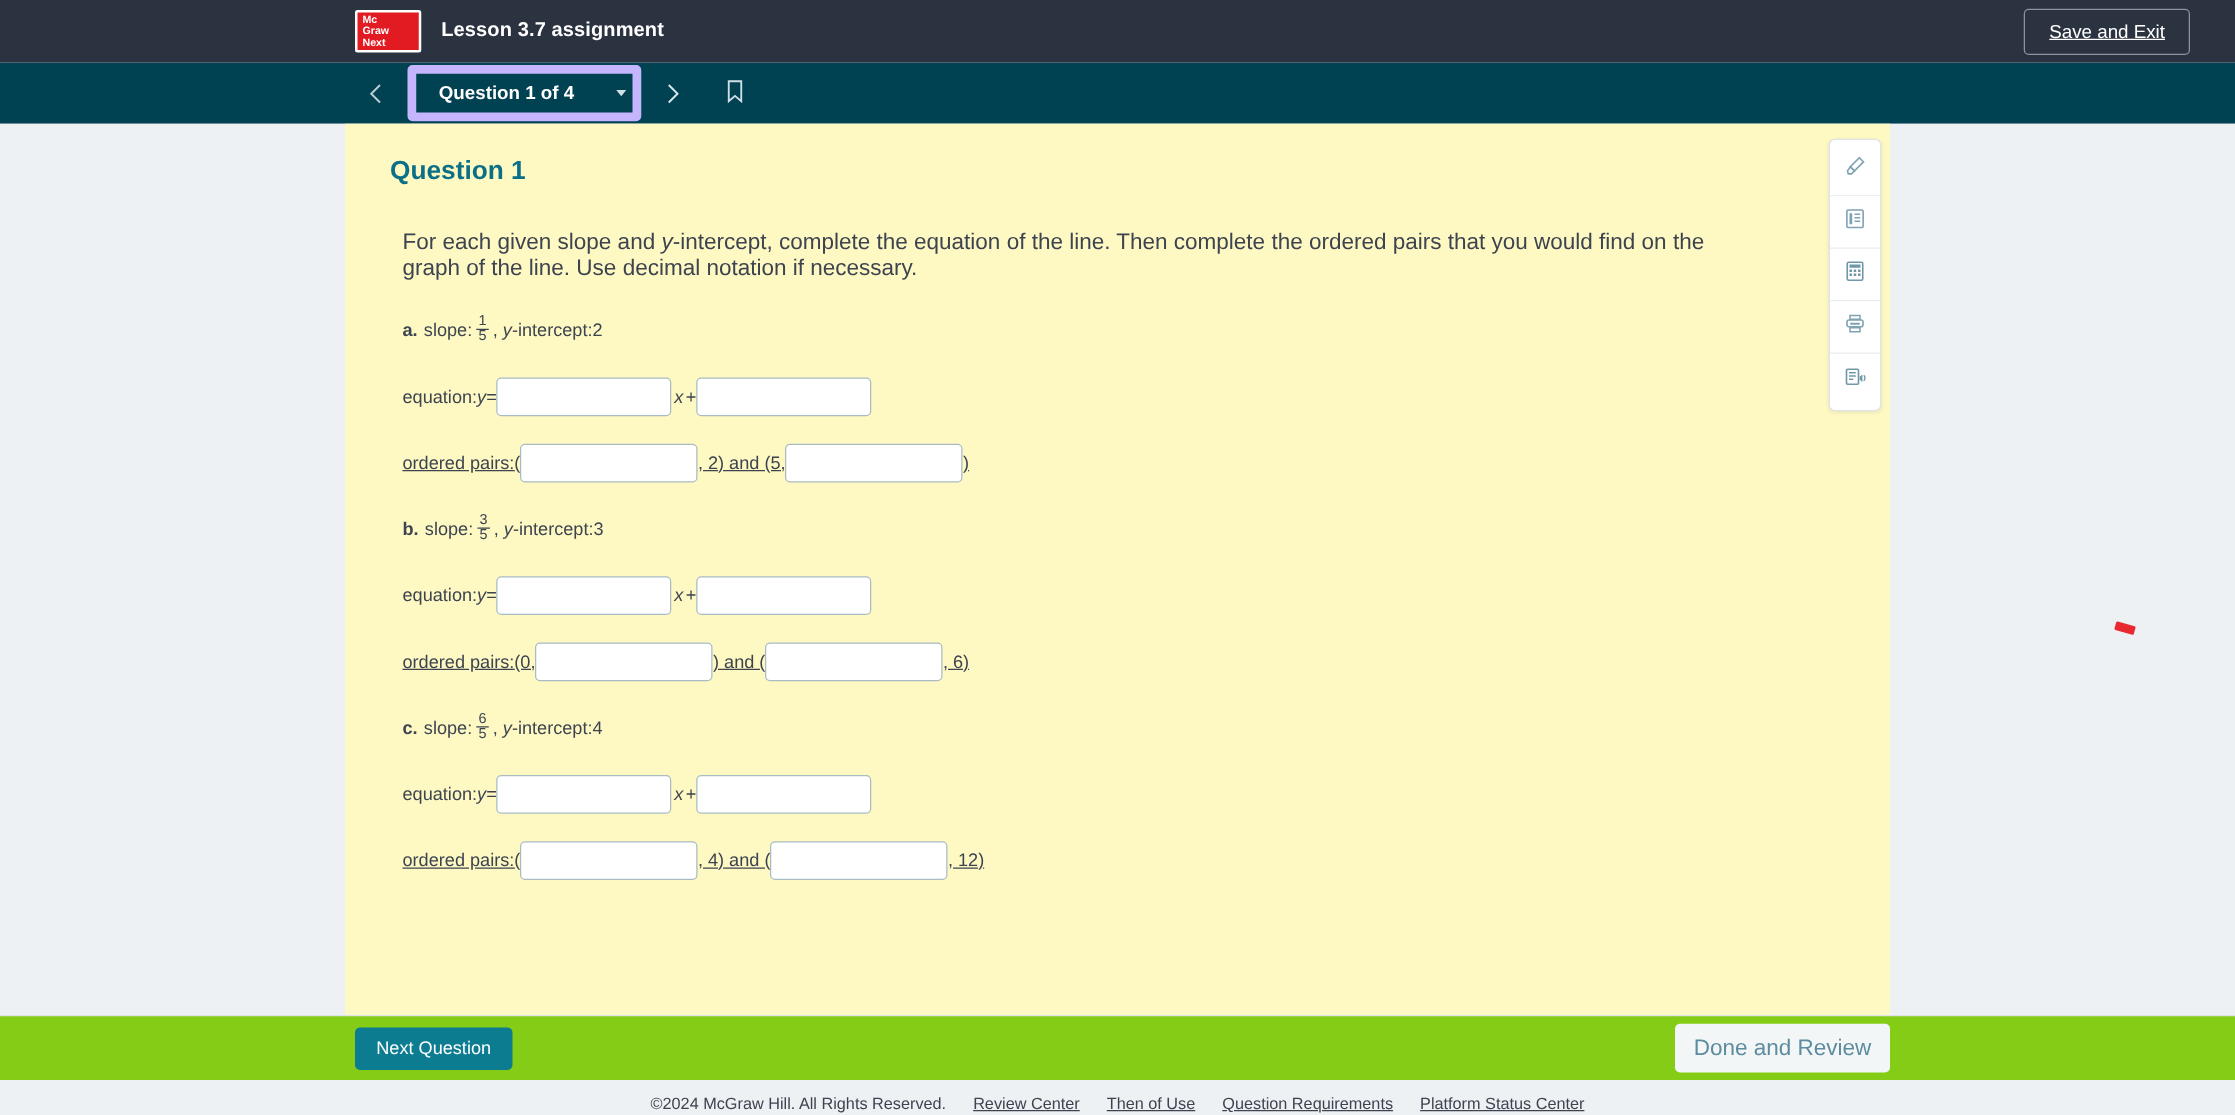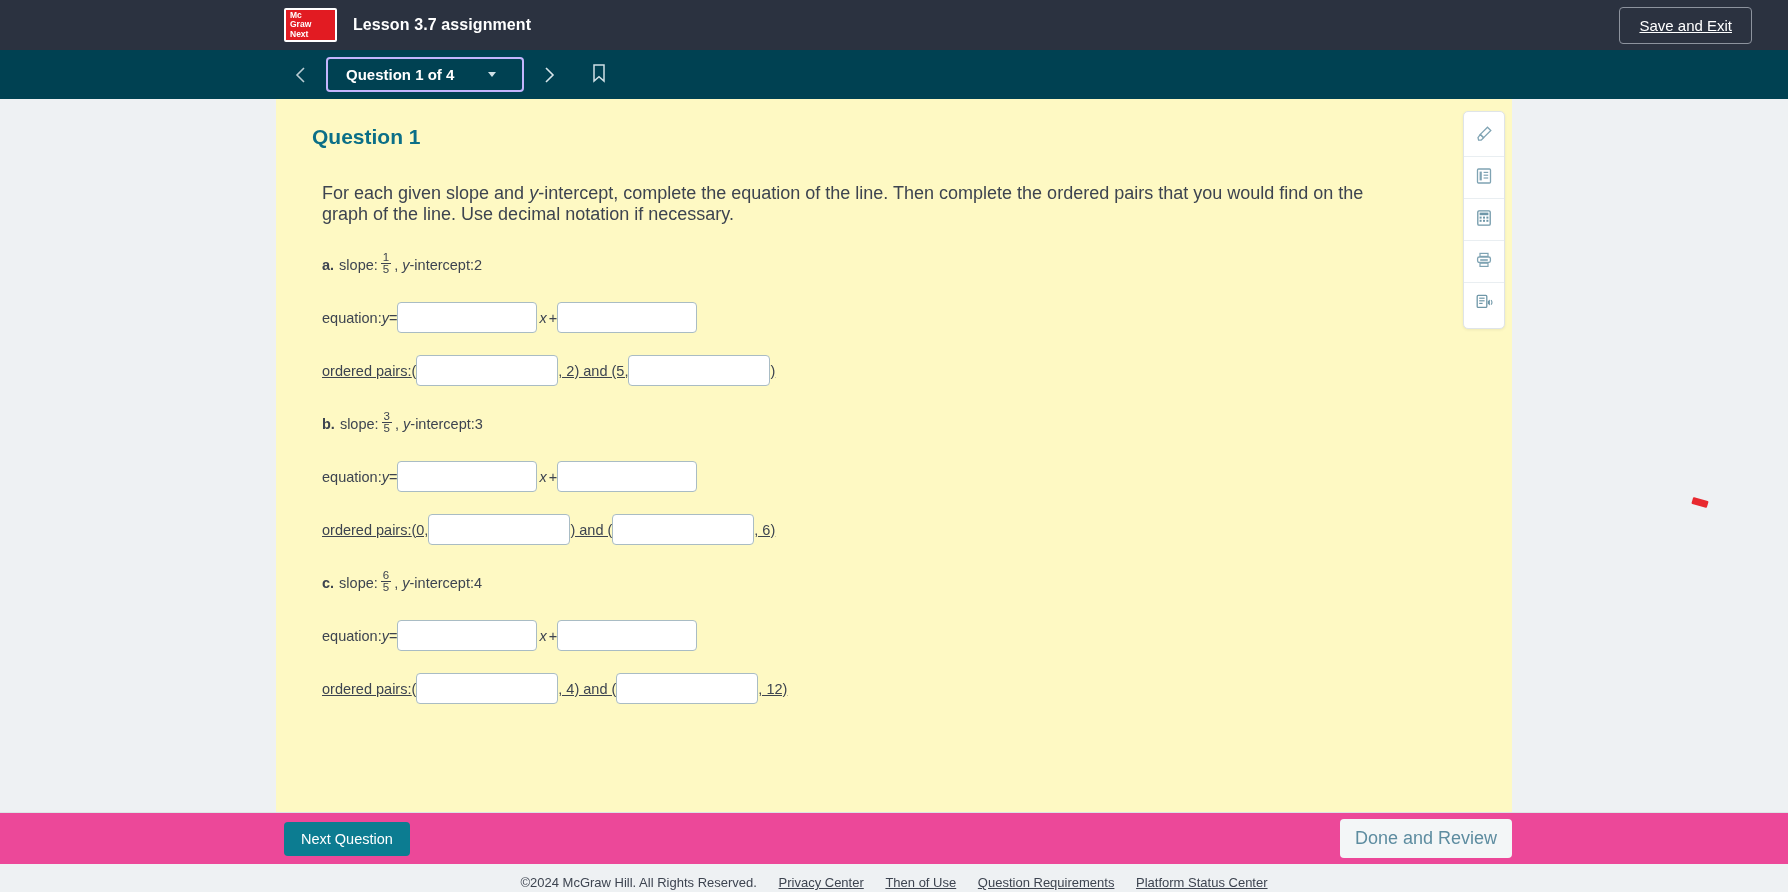--- a/index.html
+++ b/index.html
@@ -76,23 +76,23 @@
     color: #b9ccd3;
     cursor: pointer;
     background: none; border: none;
     padding: 0;
   }
   .nav-arrow svg { display: block; }
   .qselect {
     display: flex;
     align-items: center;
     gap: 34px;
-    border: 2px solid #c4b5fd;
+    border: 7px solid #c4b5fd;
     border-radius: 4px;
-    padding: 7px 26px 7px 18px;
+    padding: 7px 5px 7px 18px;
     margin: 0 8px;
     cursor: pointer;
     background: transparent;
   }
   .qselect-label {
     color: #ffffff;
     font-weight: bold;
     font-size: 15px;
     white-space: nowrap;
   }
@@ -218,21 +218,21 @@
     background: #e8292f;
     transform: rotate(16deg);
     border-radius: 1px;
   }
 
   
   .footbar {
     position: absolute;
     left: 0; top: 713px;
     width: 1788px; height: 52px;
-    background: #ec4899;
+    background: #84cc16;
     border-top: 1px solid #dde3e6;
     display: flex;
     align-items: center;
   }
   .next-btn {
     margin-left: 284px;
     background: #0c7c91;
     color: #ffffff;
     border: none;
     border-radius: 4px;
@@ -488,18 +488,18 @@
 
   <div class="red-mark"></div>
 
   <div class="footbar">
     <button class="next-btn">Next Question</button>
     <button class="done-btn">Done and Review</button>
   </div>
 
   <div class="copyline">
     <span>©2024 McGraw Hill. All Rights Reserved.</span>
-    <a href="#">Privacy Center</a>
+    <a href="#">Review Center</a>
     <a href="#">Then of Use</a>
     <a href="#">Question Requirements</a>
     <a href="#">Platform Status Center</a>
   </div>
 </div>
 
 </body></html>

